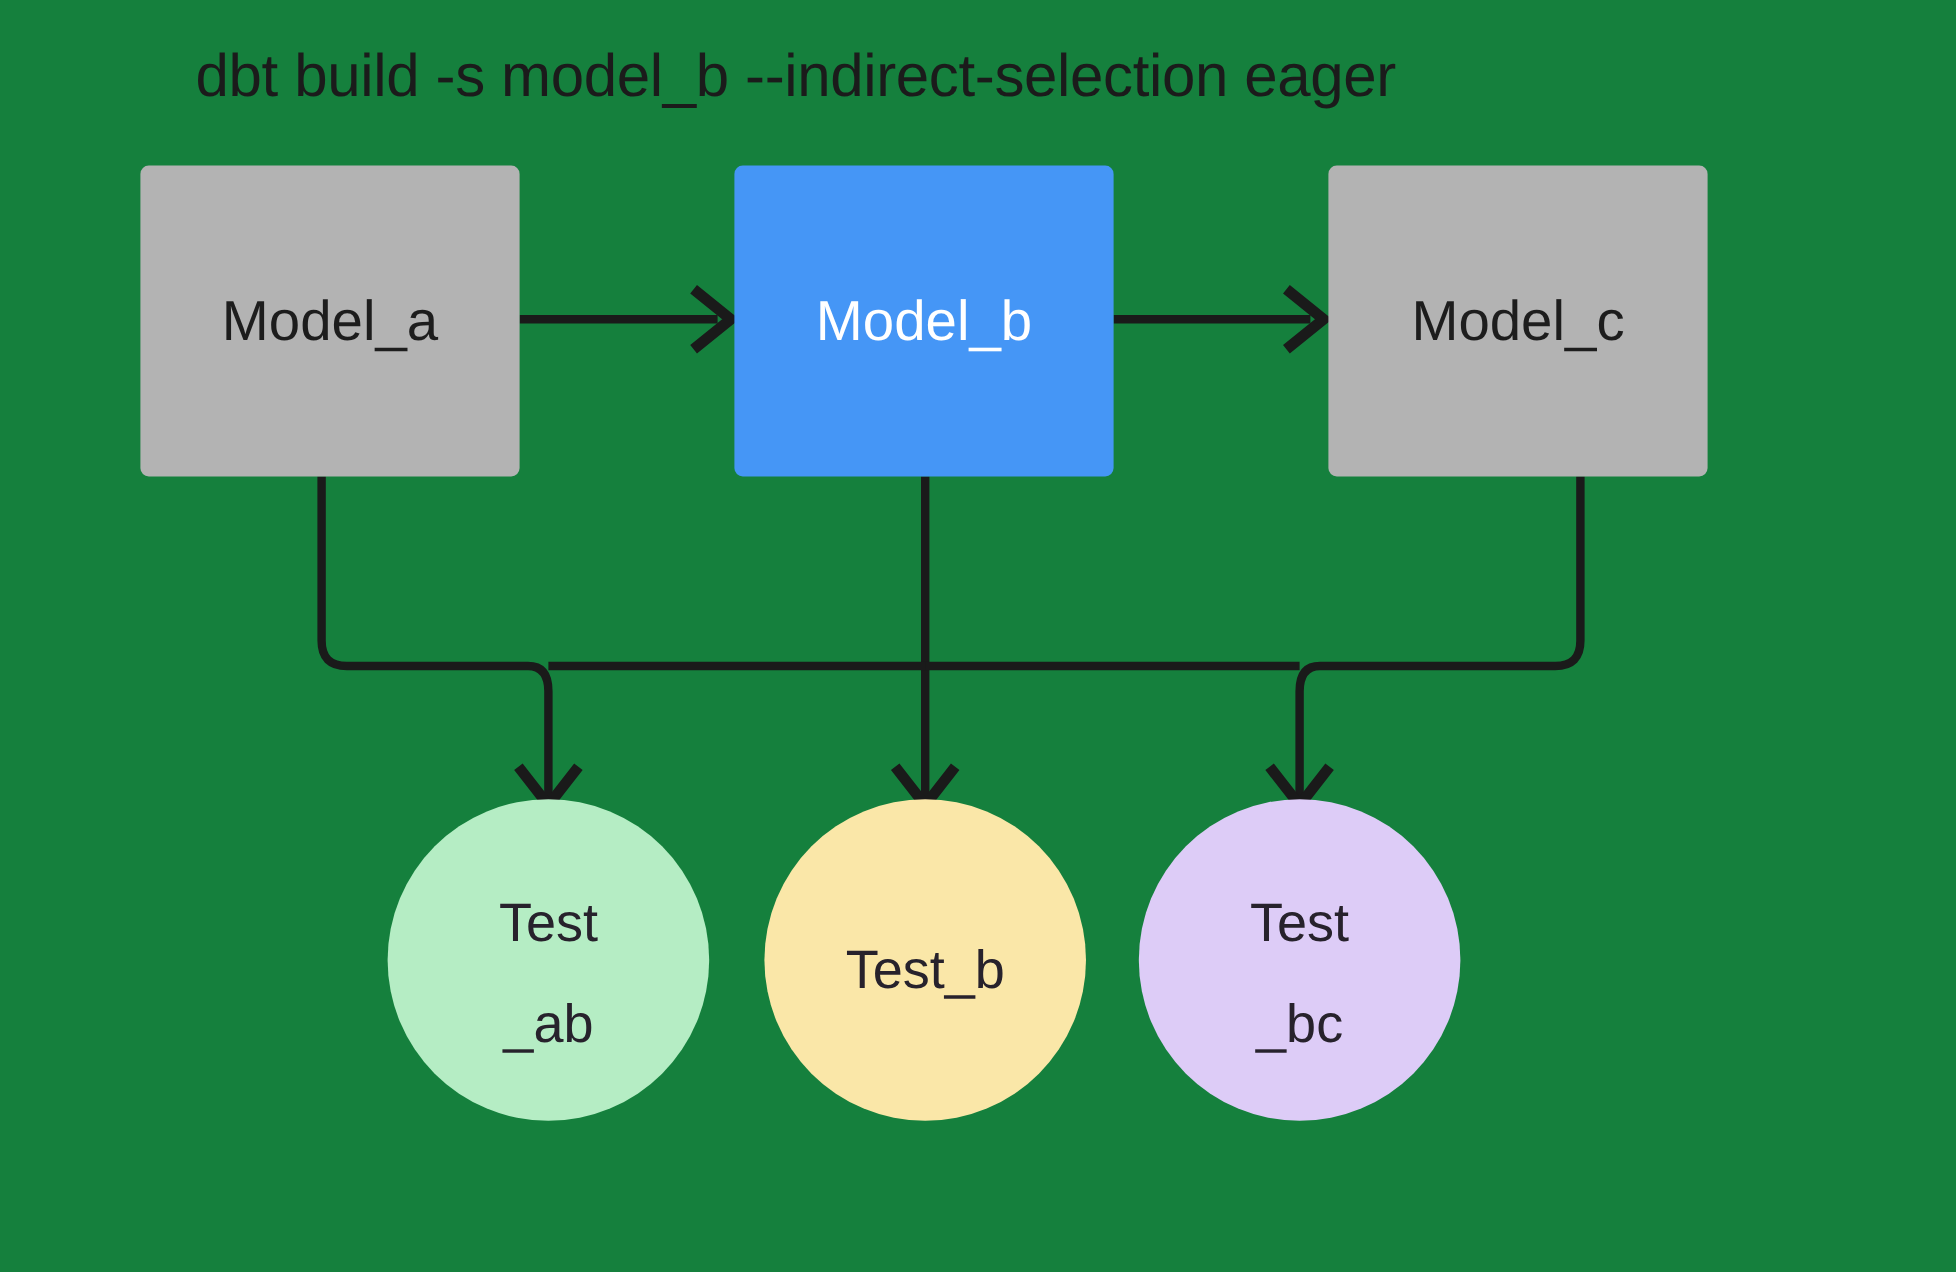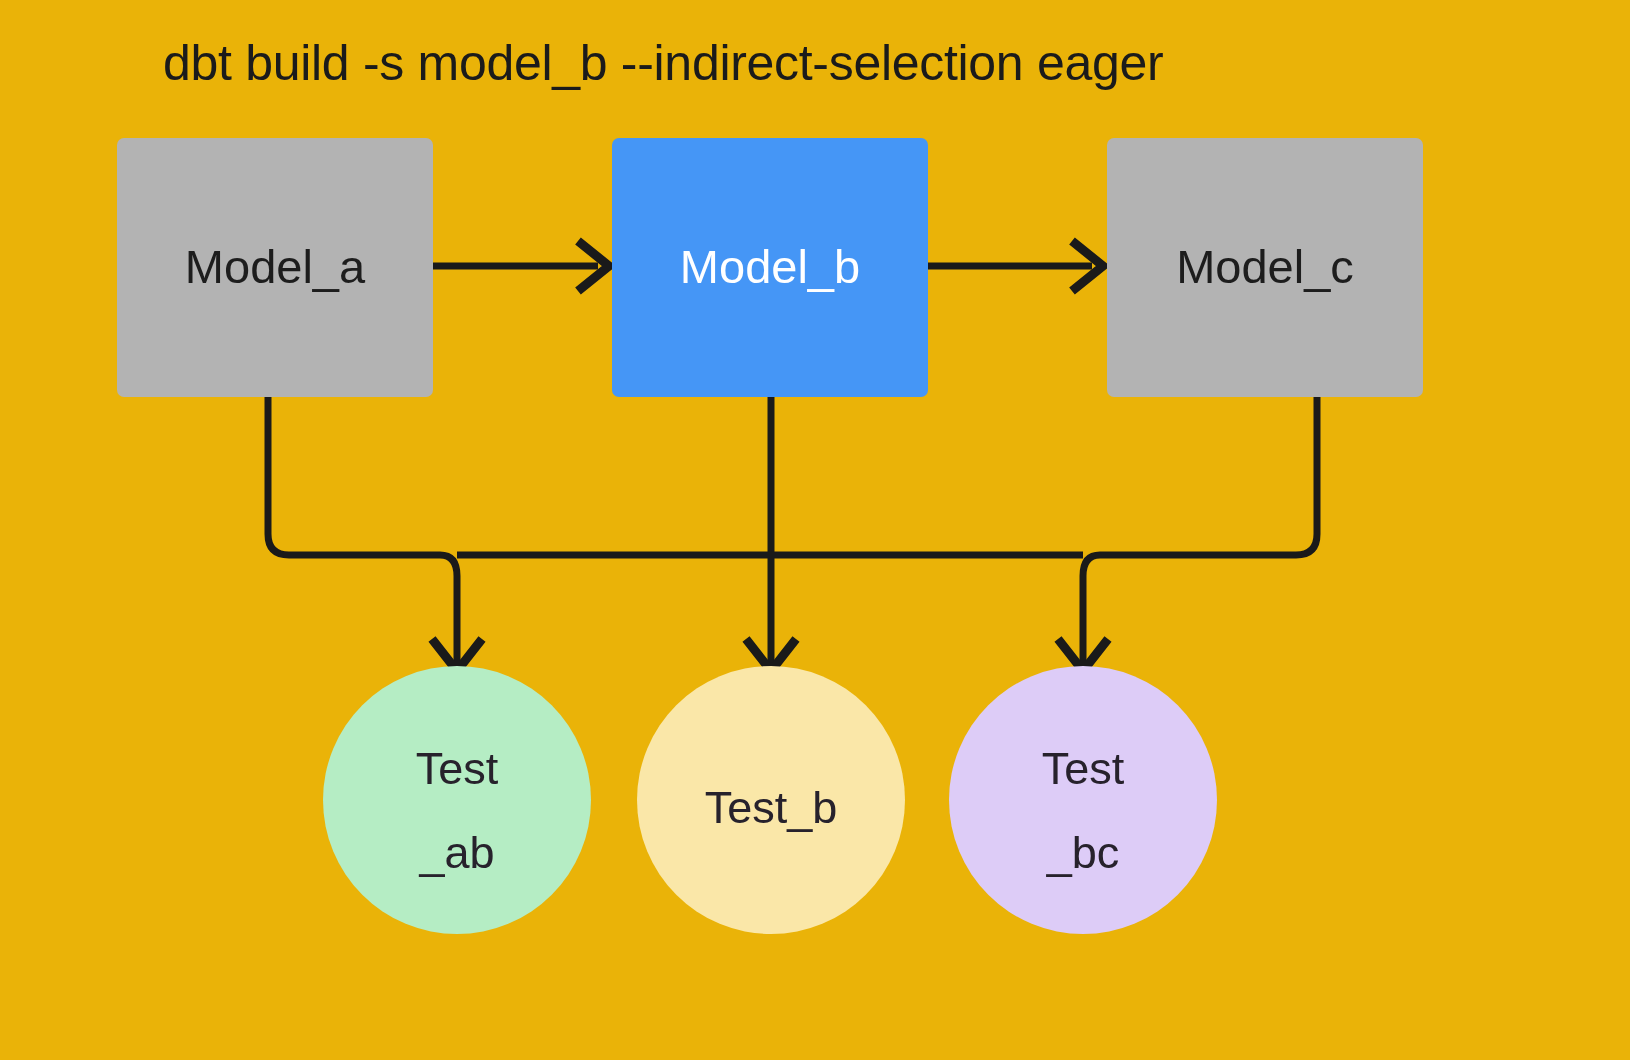--- a/index.html
+++ b/index.html
@@ -11,21 +11,21 @@
   body {
     width: 1630px;
     height: 1060px;
     font-family: "Liberation Sans", sans-serif;
     overflow: hidden;
   }
   #canvas {
     position: relative;
     width: 1630px;
     height: 1060px;
-    background: #eab308;
+    background: #15803d;
   }
   #diagram-svg {
     position: absolute;
     left: 0;
     top: 0;
     width: 1630px;
     height: 1060px;
   }
   .title-text {
     font-family: "Liberation Sans", sans-serif;

